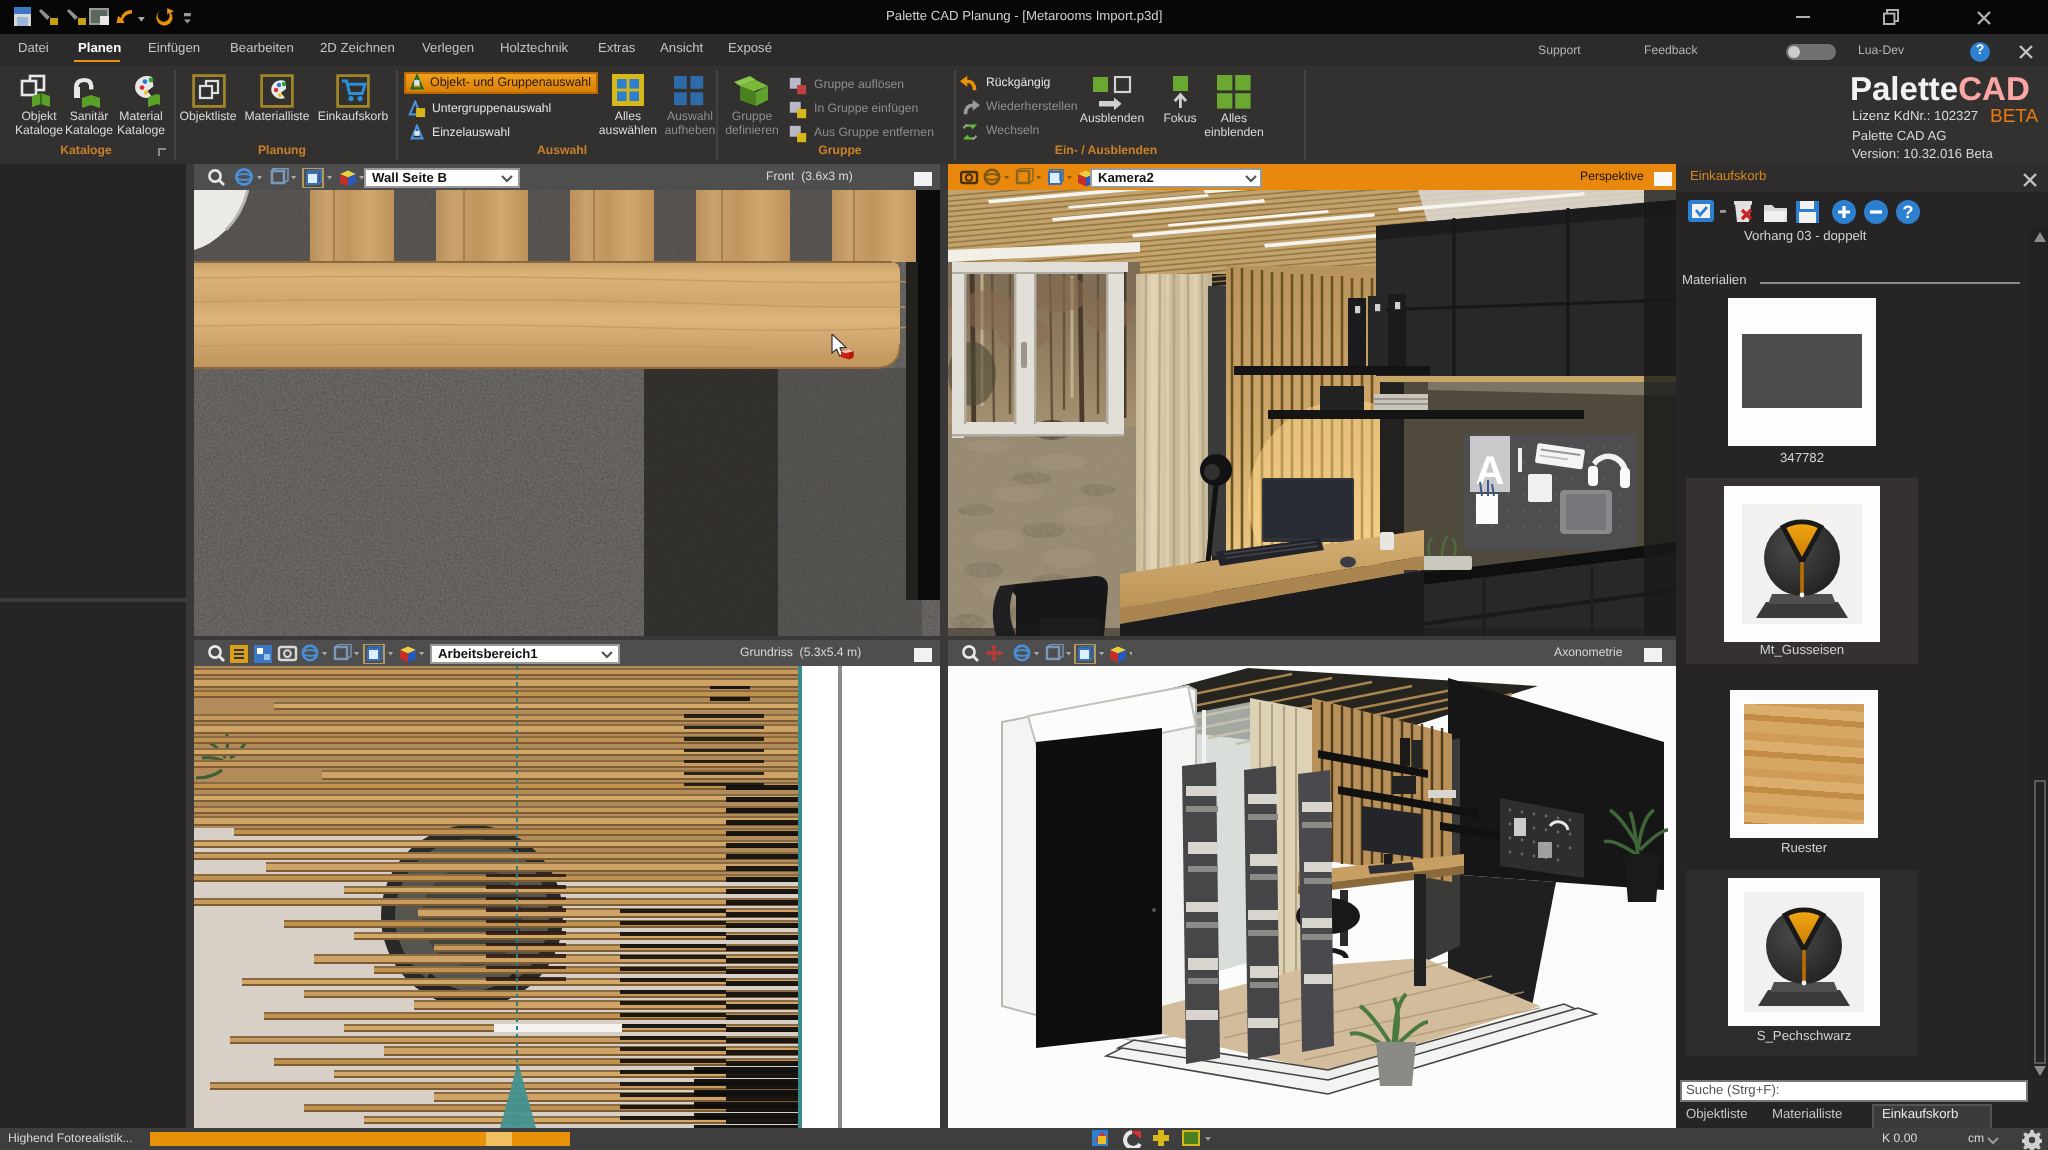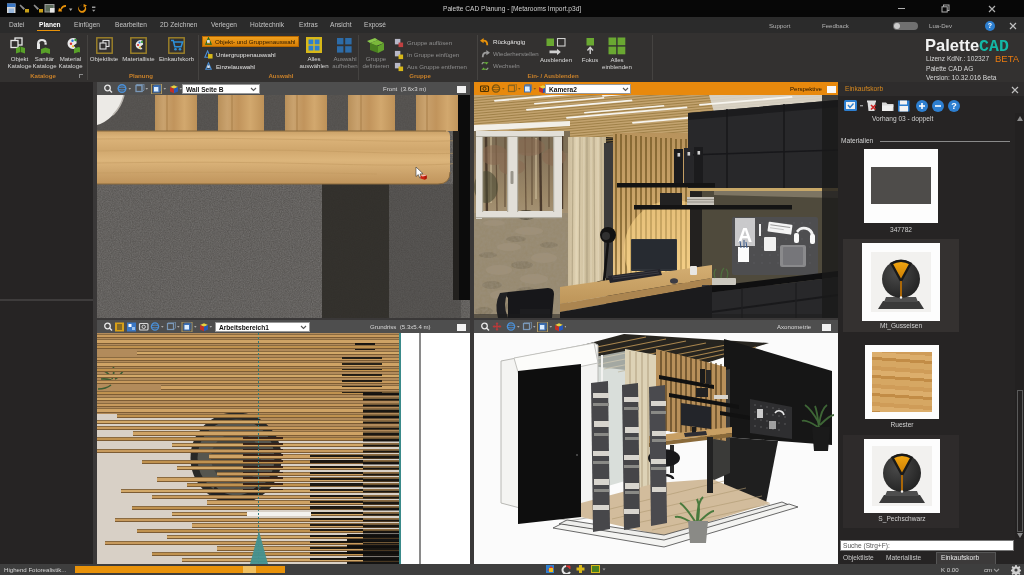--- a/index.html
+++ b/index.html
@@ -207,21 +207,21 @@
 <svg class="abs" style="left:608px;top:37px;" width="18" height="18" viewBox="0 0 18 18">
   <rect x="0.5" y="0.5" width="7.7" height="7.7" fill="#6aa832"></rect>
       <rect x="9.6" y="0.5" width="7.7" height="7.7" fill="#6aa832"></rect>
   <rect x="0.5" y="9.6" width="7.7" height="7.7" fill="#6aa832"></rect>
       <rect x="9.6" y="9.6" width="7.7" height="7.7" fill="#6aa832"></rect>
 </svg>
 <div class="abs lbl" style="left:594px;top:56px;width:46px;">Alles</div>
 <div class="abs lbl" style="left:594px;top:63px;width:46px;">einblenden</div>
 <div class="abs glbl" style="left:493px;top:71.5px;width:120px;">Ein- / Ausblenden</div>
 
-<div class="abs" style="left:925px;top:36px;font-size:16.5px;font-weight:bold;color:#f2f2f2;">Palette<span style="color:#14b8a6;font-family:Liberation Mono, monospace;">CAD</span></div>
+<div class="abs" style="left:925px;top:36px;font-size:16.5px;font-weight:bold;color:#f2f2f2;">Palette<span style="color:#fca5a5;">CAD</span></div>
 <div class="abs" style="left:926px;top:55px;font-size:6.6px;color:#d8d8d8;">Lizenz KdNr.: 102327</div>
 <div class="abs" style="left:995px;top:53px;font-size:9.5px;color:#e87a10;">BETA</div>
 <div class="abs" style="left:926px;top:64.5px;font-size:6.6px;color:#d8d8d8;">Palette CAD AG</div>
 <div class="abs" style="left:926px;top:74px;font-size:6.6px;color:#d8d8d8;">Version: 10.32.016 Beta</div>
 
 <div class="abs" style="left:0;top:82px;width:93px;height:482px;background:#262424;"></div>
 <div class="abs" style="left:0;top:299px;width:93px;height:2px;background:#3e3c3c;"></div>
 <div class="abs" style="left:93px;top:82px;width:4px;height:482px;background:#3a3838;"></div>
 <div class="abs" style="left:470px;top:82px;width:4px;height:482px;background:#3a3838;"></div>
 <div class="abs" style="left:96px;top:318px;width:742px;height:2px;background:#3a3838;"></div>

